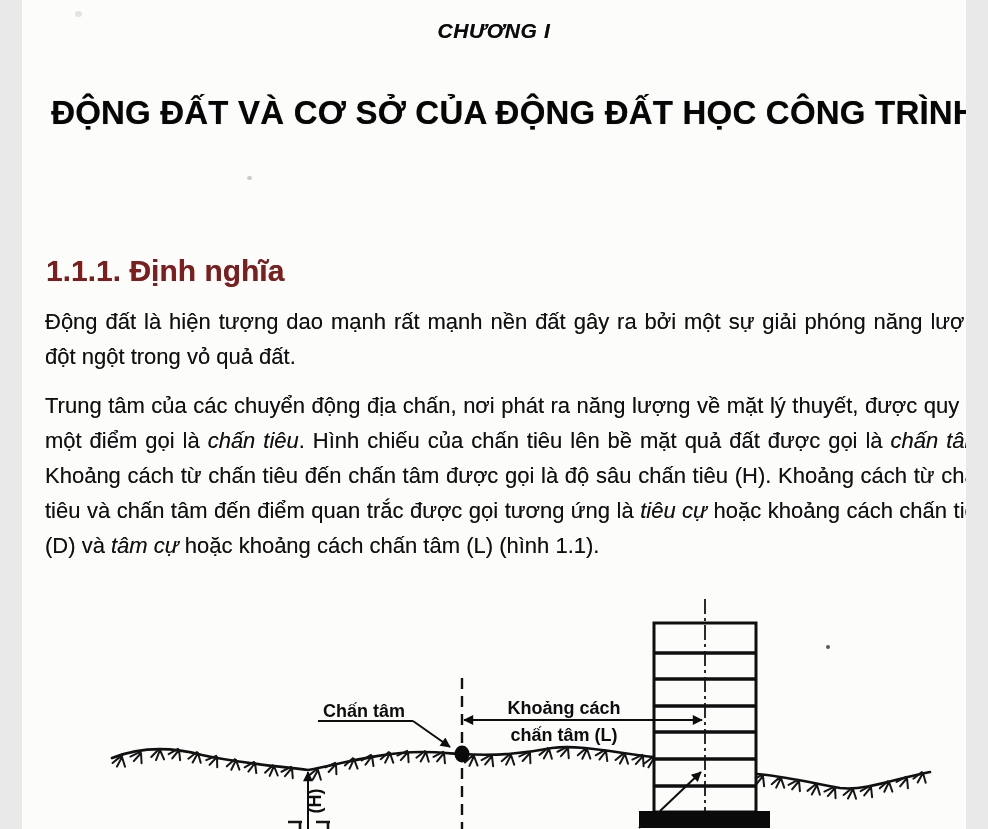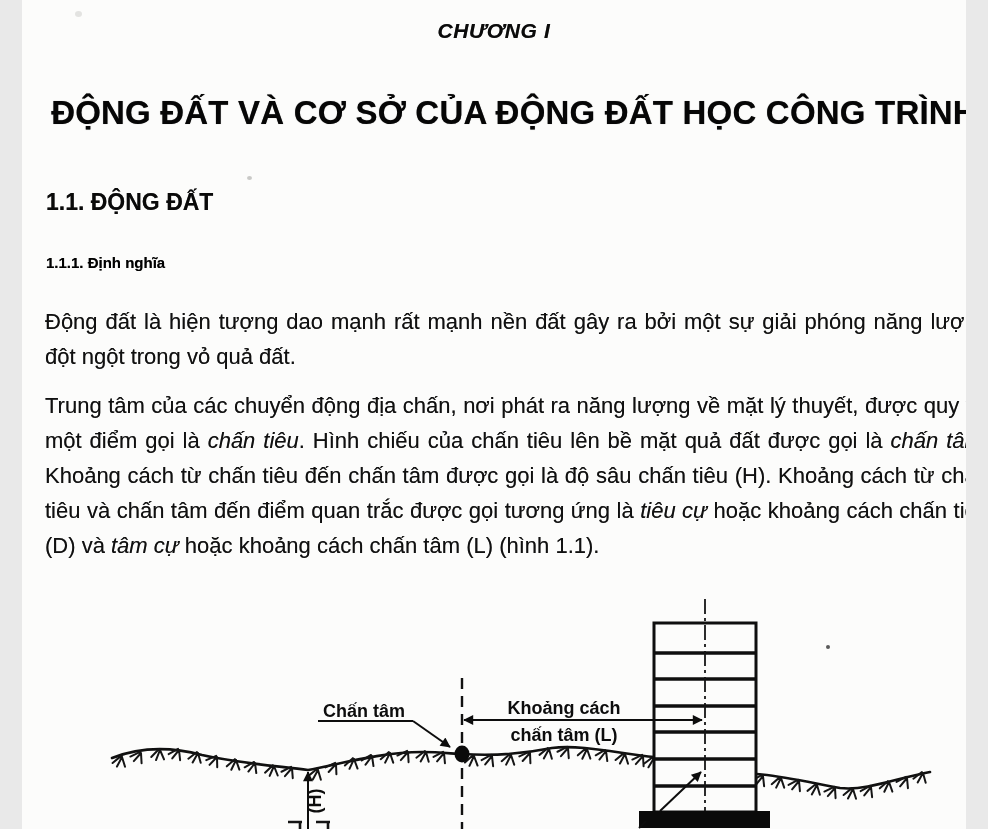--- a/index.html
+++ b/index.html
@@ -21,21 +21,21 @@
     text-shadow:0 0 0.7px rgba(0,0,0,0.6);
     padding-left:20px;
   }
   .h2 {
     position:absolute; top:189px; left:24px;
     font-size:23px; font-weight:bold; color:#0a0a0a;
     text-shadow:0 0 0.6px rgba(0,0,0,0.55);
   }
   .h3 {
     position:absolute; top:254px; left:24px;
-    font-size:15px; font-weight:bold; color:#000000;
+    font-size:30px; font-weight:bold; color:#7f1d1d;
     text-shadow:0 0 0.6px rgba(0,0,0,0.55);
   }
   .body {
     position:absolute; left:23px; width:944px; margin:0;
     font-size:22px; line-height:35px; text-align:justify;
     color:#101010; text-shadow:0 0 0.6px rgba(0,0,0,0.5);
   }
   .p1 { top:304px; }
   .p2 { top:388px; }
   .body i { font-style:italic;margin-top:31px; }
@@ -51,21 +51,20 @@
 </style>
 </head>
 <body>
 
 <div class="page">
 
   <div class="chapter">CHƯƠNG I</div>
 
   <h1 class="title">ĐỘNG ĐẤT VÀ CƠ SỞ CỦA ĐỘNG ĐẤT HỌC CÔNG TRÌNH</h1>
 
-  <div class="h2">1.1. ĐỘNG ĐẤT</div>
 
   <div class="h3">1.1.1. Định nghĩa</div>
 
   <p class="body p1">Động đất là hiện tượng dao mạnh rất mạnh nền đất gây ra bởi một sự giải phóng năng lượng đột ngột trong vỏ quả đất.</p>
 
   <p class="body p2"><span>Trung tâm của các chuyển động địa chấn, nơi phát ra năng lượng về mặt lý thuyết, được quy về một điểm gọi là </span><i>chấn tiêu</i><span>. Hình chiếu của chấn tiêu lên bề mặt quả đất được gọi là </span><i>chấn tâm</i><span>. Khoảng cách từ chấn tiêu đến chấn tâm được gọi là độ sâu chấn tiêu (H). Khoảng cách từ chấn tiêu và chấn tâm đến điểm quan trắc được gọi tương ứng là </span><i>tiêu cự</i><span> hoặc khoảng cách chấn tiêu (D) và </span><i>tâm cự</i><span> hoặc khoảng cách chấn tâm (L) (hình 1.1).</span></p>
 
   <svg class="figure-svg" viewBox="0 0 988 829" xmlns="http://www.w3.org/2000/svg">
     <defs>
       <marker id="ah" viewBox="0 0 10 10" refX="9.2" refY="5" markerWidth="14" markerHeight="10" markerUnits="userSpaceOnUse" orient="auto-start-reverse">

